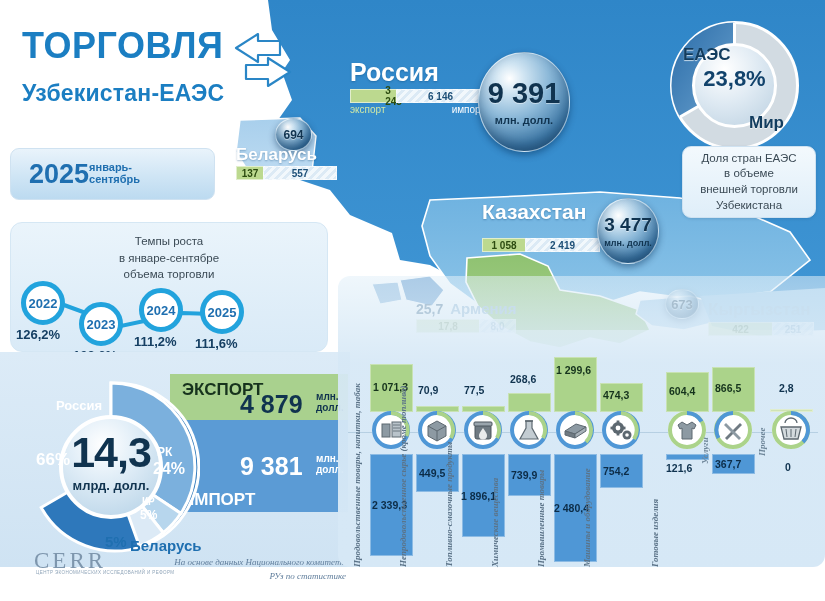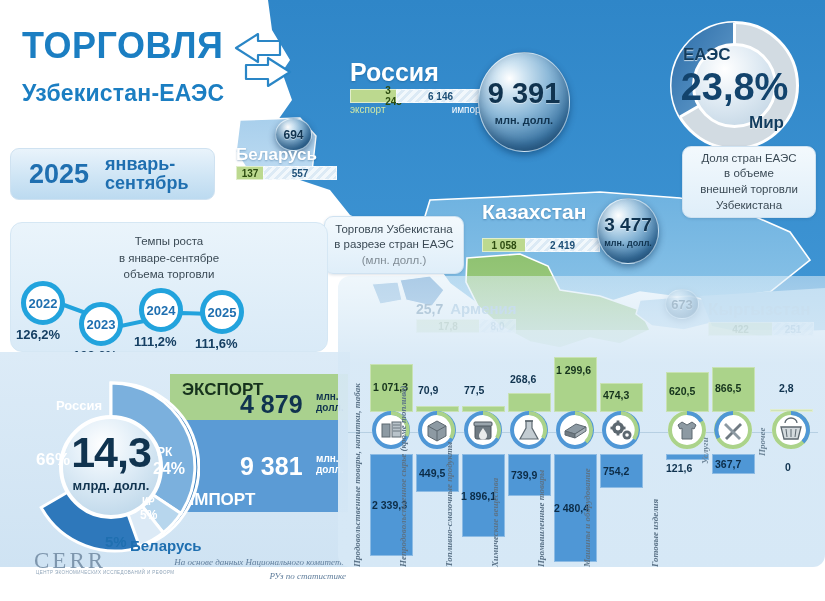--- a/index.html
+++ b/index.html
@@ -31,21 +31,21 @@
 
   
   .date-pill {
     position:absolute; left:10px; top:148px; width:205px; height:52px;
     border-radius:9px;
     background:linear-gradient(180deg,#e9f3fb 0%,#cfe5f5 55%,#bcdaf0 100%);
     border:1px solid #cfe2f1;
     display:flex; align-items:center;
   }
   .date-year { font-size:27px; font-weight:bold; color:#1f6fb0; margin-left:18px; }
-  .date-period { font-size:18px; font-weight:bold; color:#1f6fb0; line-height:1.05; margin-left:16px; }
+  .date-period { font-size:11px; font-weight:bold; color:#1f6fb0; line-height:1.05; }
 
   
   .country { position:absolute; }
   .country-name { font-weight:bold; color:#ffffff; text-shadow:0 1px 2px rgba(0,60,110,.35); }
   .bar-pair { display:flex; height:14px; align-items:stretch; margin-top:2px; }
   .bar-exp {
     background:#bcd98f; color:#2c4b10; font-size:10px; font-weight:bold;
     display:flex; align-items:center; justify-content:center;
     border:1px solid rgba(255,255,255,.55); border-right:none;
   }
@@ -307,35 +307,30 @@
       </defs>
       <circle cx="67.5" cy="67.5" r="63" fill="#d2dbe2" stroke="#ffffff" stroke-width="3"></circle>
 
       <path d="M67.5 67.5 L67.5 4.5 A63 63 0 0 0 12.9 99 Z" fill="url(#segBlue)"></path>
       <path d="M67.5 4.5 L67.5 67.5 L12.9 99" fill="none" stroke="#ffffff" stroke-width="3"></path>
       <circle cx="67.5" cy="67.5" r="41" fill="url(#innerG)" stroke="#ffffff" stroke-width="3"></circle>
     </svg>
     <div class="eaeu-lbl" style="left:16px; top:27px;text-align:center;">ЕАЭС</div>
     <div class="eaeu-lbl" style="left:82px; top:95px;">Мир</div>
     <div style="position:absolute; left:0; top:48px; width:135px; text-align:center;
-                font-size:38px; font-weight:bold; color:#12436c;">23,8%</div>
+                font-size:22px; font-weight:bold; color:#12436c;">23,8%</div>
   </div>
 
   <div class="callout" style="left:682px; top:146px; width:134px; height:72px;">
     <div class="l1">Доля стран ЕАЭС</div>
     <div class="l1">в объеме</div>
     <div class="l1">внешней торговли</div>
     <div class="l1">Узбекистана</div>
   </div>
 
-  <div class="callout" style="left:324px; top:216px; width:140px; height:58px;">
-    <div class="l1">Торговля Узбекистана</div>
-    <div class="l1">в разрезе стран ЕАЭС</div>
-    <div class="l1 dim">(млн. долл.)</div>
-  </div>
 
   <div class="growth-panel">
     <div class="growth-title">
       <div>Темпы роста</div>
       <div>в январе-сентябре</div>
       <div>объема торговли</div>
     </div>
     <svg width="318" height="130" style="position:absolute; left:0; top:0;">
       <polyline points="53,82 110,103 171,90 232,92" fill="none" stroke="#22a3dd" stroke-width="4"></polyline>
     </svg>
@@ -506,21 +501,21 @@
         <circle cx="25" cy="24" r="4.5"></circle>
           <circle cx="25" cy="24" r="1.8" fill="#ffffff"></circle>
       </g>
     </svg>
   </div>
   <div class="pbar-imp" style="left:600px; top:454px; width:43px; height:34px;"></div>
   <div class="pval onblue" style="left:603px; top:465px;">754,2</div>
 
   <div class="plabel" style="left:650px; top:352px; height:215px;">Готовые изделия</div>
   <div class="pbar-exp" style="left:666px; top:372px; width:43px; height:40px;"></div>
-  <div class="pval ongreen" style="left:669px; top:385px;">620,5</div>
+  <div class="pval ongreen" style="left:669px; top:385px;">604,4</div>
   <div class="picon" style="left:668px; top:411px;">
     <svg width="38" height="38" viewBox="0 0 38 38">
       <circle cx="19" cy="19" r="17" fill="none" stroke="#abd38a" stroke-width="4"></circle>
       <path d="M19 2 A17 17 0 0 1 33.5 10.5" fill="none" stroke="#4f97d6" stroke-width="4"></path>
       <path d="M14 11 L10 14 L12 18 L14 17 L14 28 L24 28 L24 17 L26 18 L28 14 L24 11 L19 14 Z" fill="#8d9aa3" stroke="#5d6870" stroke-width="1"></path>
     </svg>
   </div>
   <div class="pbar-imp" style="left:666px; top:454px; width:43px; height:6px;"></div>
   <div class="pval" style="left:666px; top:462px;">121,6</div>
 

